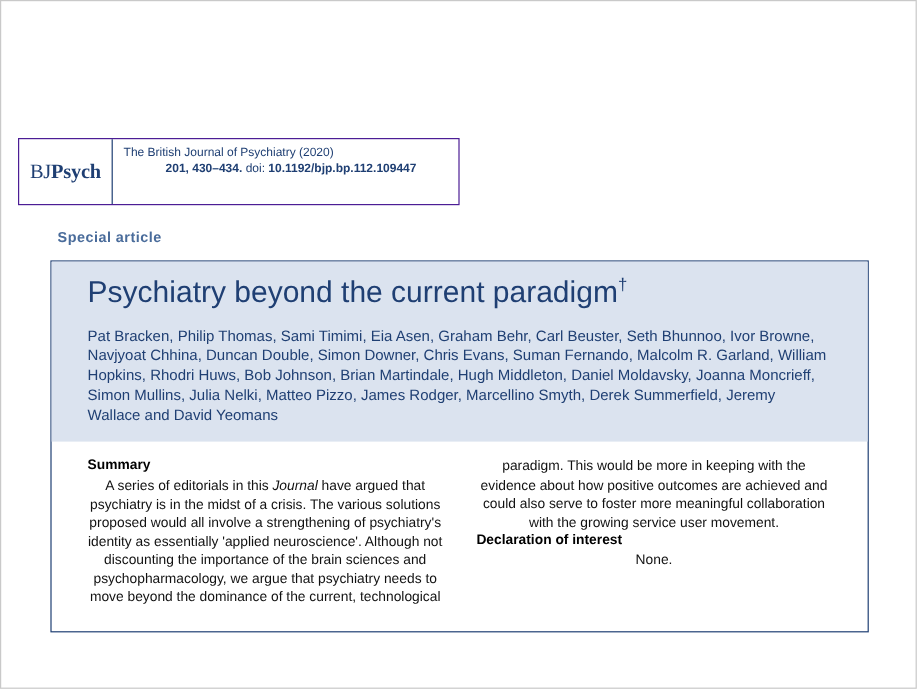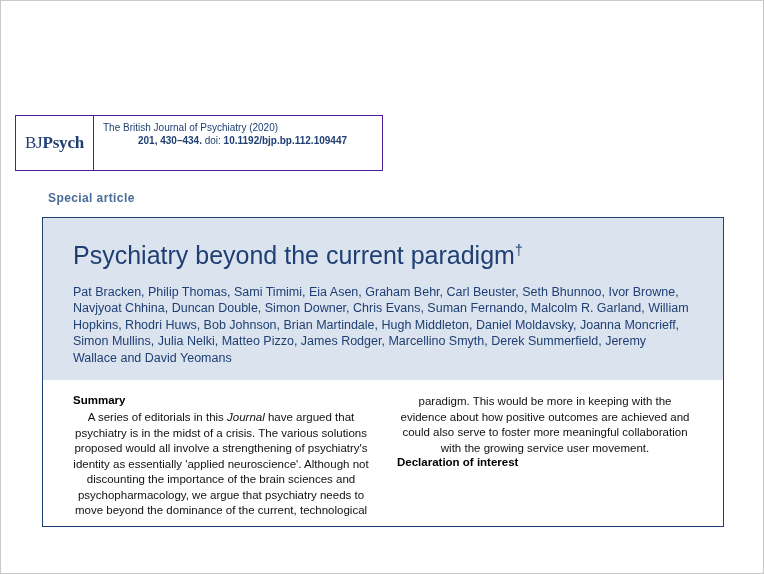--- a/index.html
+++ b/index.html
@@ -92,21 +92,21 @@
     left: 41px;
     top: 216px;
     width: 682px;
     height: 310px;
     border: 1px solid #1f3f73;
     box-sizing: border-box;
     background: #ffffff;
   }
   .article-head {
     background: #dbe3ef;
-    padding: 24px 30px 14px 30px;
+    padding: 12px 30px 14px 30px;
     box-sizing: border-box;
   }
   .article-title {
     font-size: 25px;
     color: #1f3f73;
     font-weight: normal;
     margin: 0 0 14px 0;
     line-height: 1.1;
   }
   .article-title sup {
@@ -182,18 +182,19 @@
     </div>
 
     <div class="article-body">
       <div class="col col-left">
         <p class="heading">Summary</p>
         <p class="para"><span>A series of editorials in this </span><em>Journal</em><span> have argued that psychiatry is in the midst of a crisis. The various solutions proposed would all involve a strengthening of psychiatry's identity as essentially 'applied neuroscience'. Although not discounting the importance of the brain sciences and psychopharmacology, we argue that psychiatry needs to move beyond the dominance of the current, technological</span></p>
       </div>
       <div class="col col-right">
         <p class="para top">paradigm. This would be more in keeping with the evidence about how positive outcomes are achieved and could also serve to foster more meaningful collaboration with the growing service user movement.</p>
         <p class="heading spaced">Declaration of interest</p>
+        <p class="para">None.</p>
       </div>
     </div>
 
   </div>
 
 </div>
 
 </body></html>

